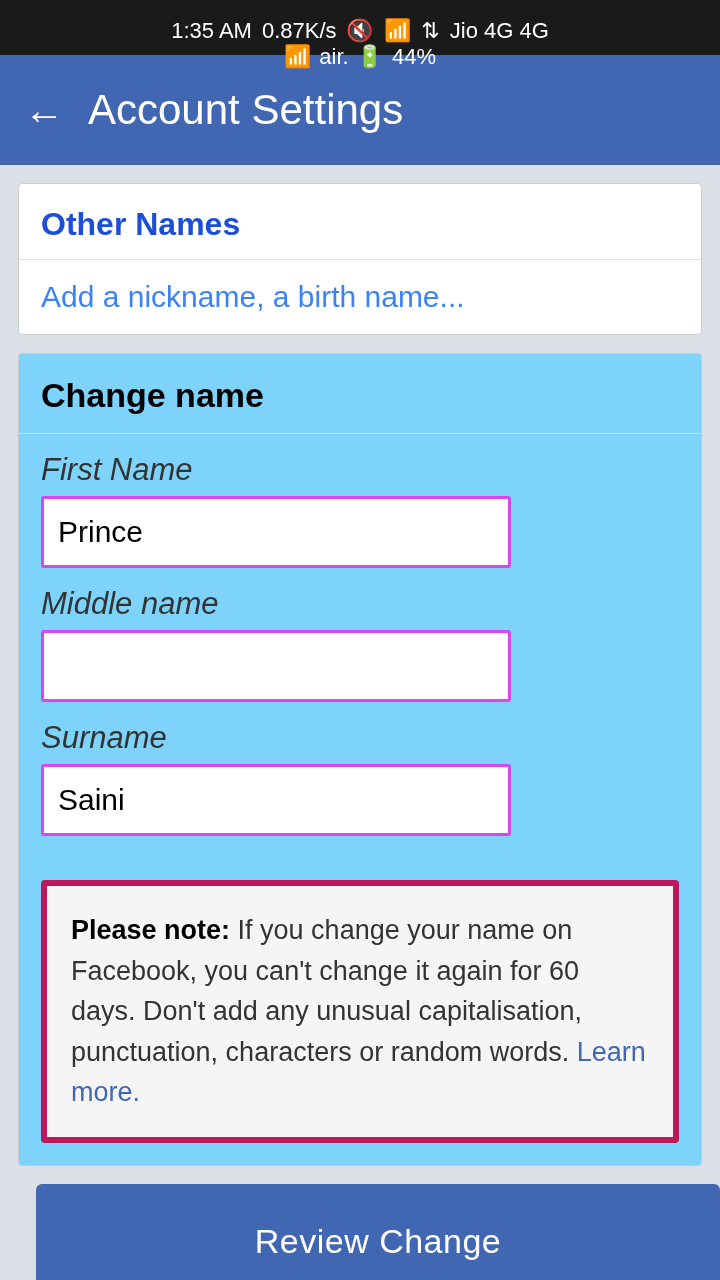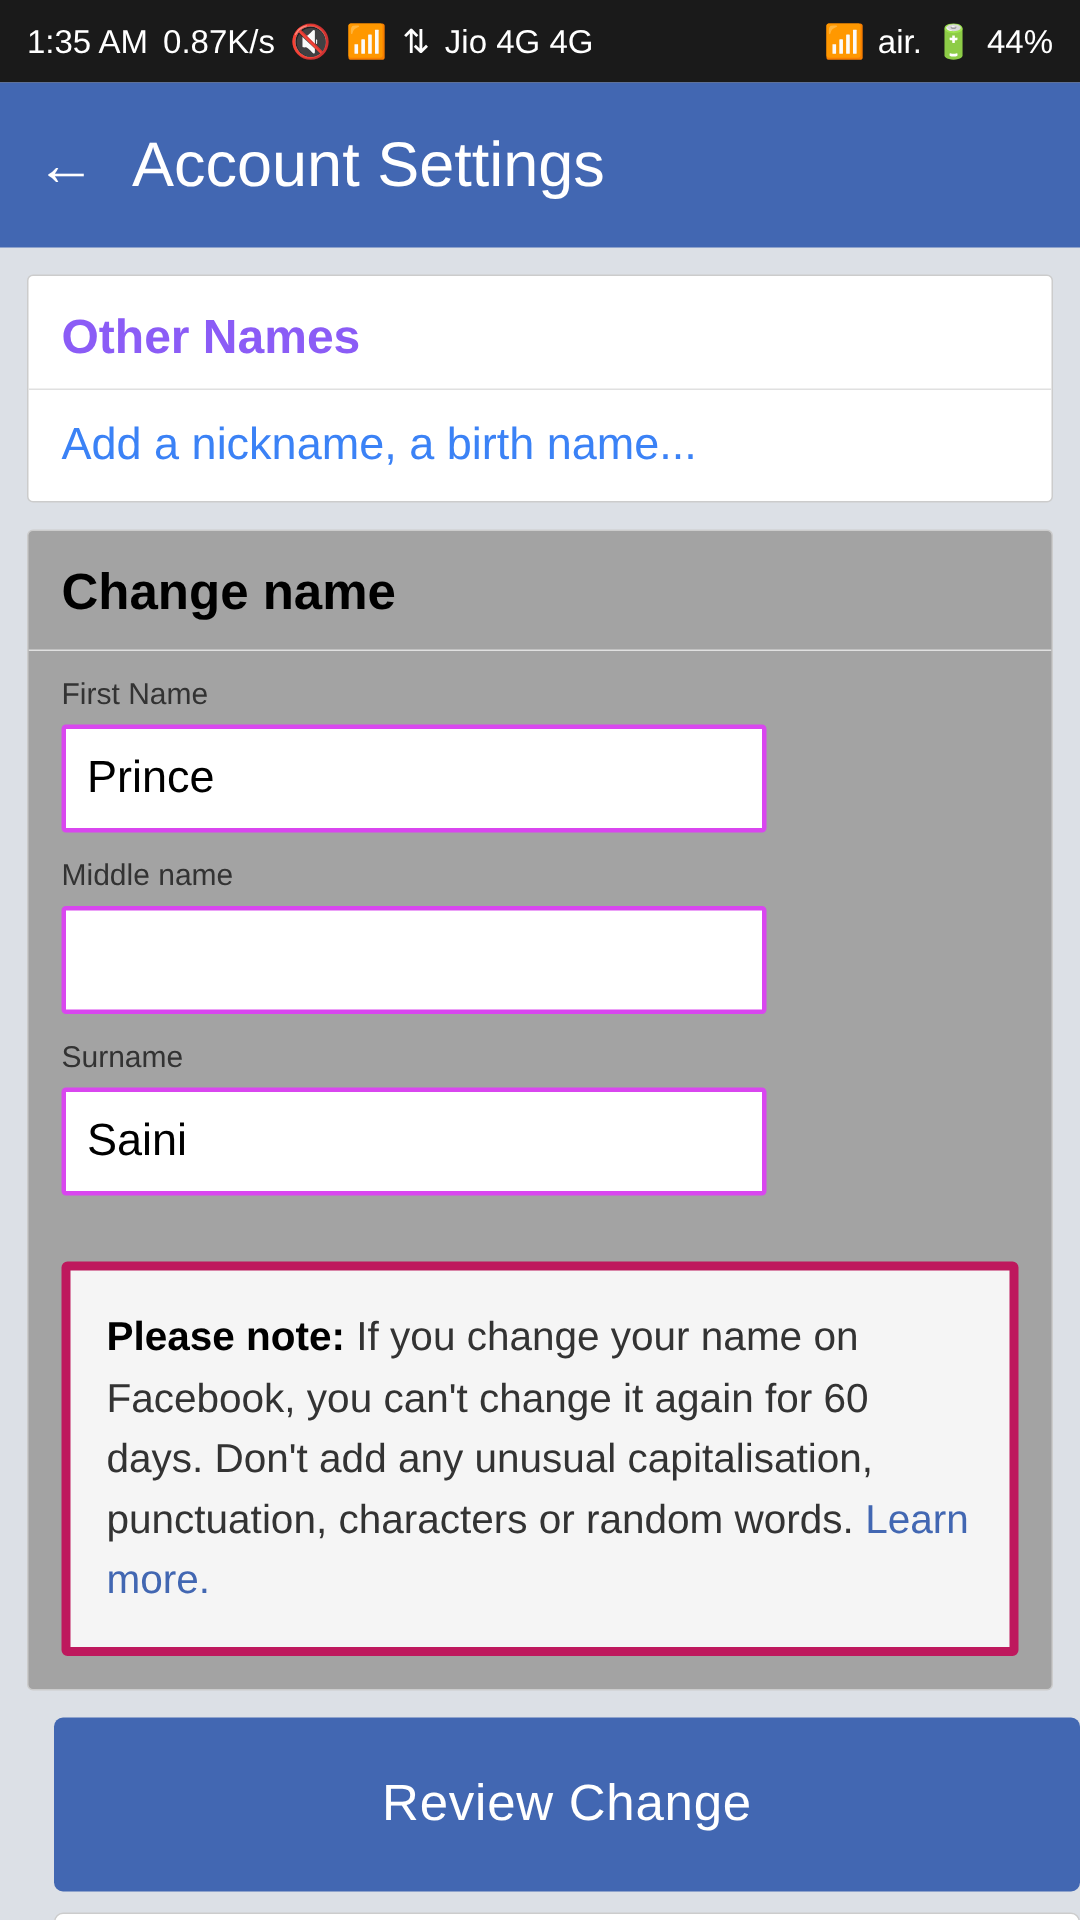--- a/index.html
+++ b/index.html
@@ -16,20 +16,21 @@
     .status-bar {
       width: 720px;
       height: 55px;
       background-color: #1a1a1a;
       display: flex;
       align-items: center;
       justify-content: space-between;
       padding: 18px 18px;
       color: #fff;
       font-size: 22px;
+      flex-direction: column;
     }
     .status-left {
       display: flex;
       align-items: center;
       gap: 10px;
     }
     .status-right {
       display: flex;
       align-items: center;
       gap: 8px;
@@ -73,52 +74,53 @@
       border-radius: 4px;
       margin-bottom: 18px;
       overflow: hidden;
     }
 
     
     .other-names-title {
       padding: 22px 22px 16px;
       font-size: 32px;
       font-weight: bold;
-      color: #8b5cf6;
+      color: #1d4ed8;
       border-bottom: 1px solid #e0e0e0;
     }
     .other-names-link {
       padding: 20px 22px;
       font-size: 30px;
       color: #3b82f6;
       cursor: pointer;
     }
 
     
     .change-name-card {
-      background: #a3a3a3;
+      background: #7dd3fc;
       border: 1px solid #ccc;
       border-radius: 4px;
       margin-bottom: 18px;
       overflow: hidden;
     }
     .change-name-title {
       padding: 22px 22px 18px;
       font-size: 34px;
       font-weight: bold;
       color: #000;
       border-bottom: 1px solid #e0e0e0;
     }
     .form-section {
       padding: 18px 22px;
     }
     .field-label {
-      font-size: 20px;
+      font-size: 31px;
       color: #333;
       margin-bottom: 8px;
+      font-style: italic;
     }
     .field-input {
       width: 470px;
       height: 72px;
       border: 3px solid #d946ef;
       border-radius: 3px;
       padding: 0 14px;
       font-size: 30px;
       color: #000;
       margin-bottom: 18px;

